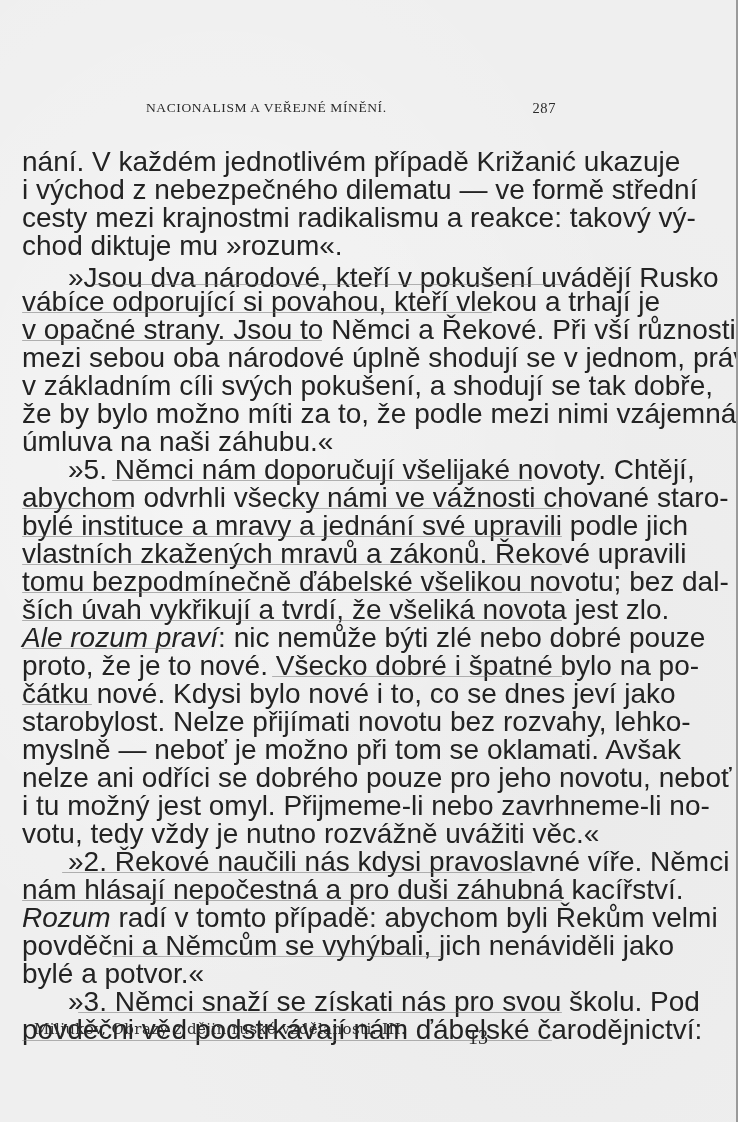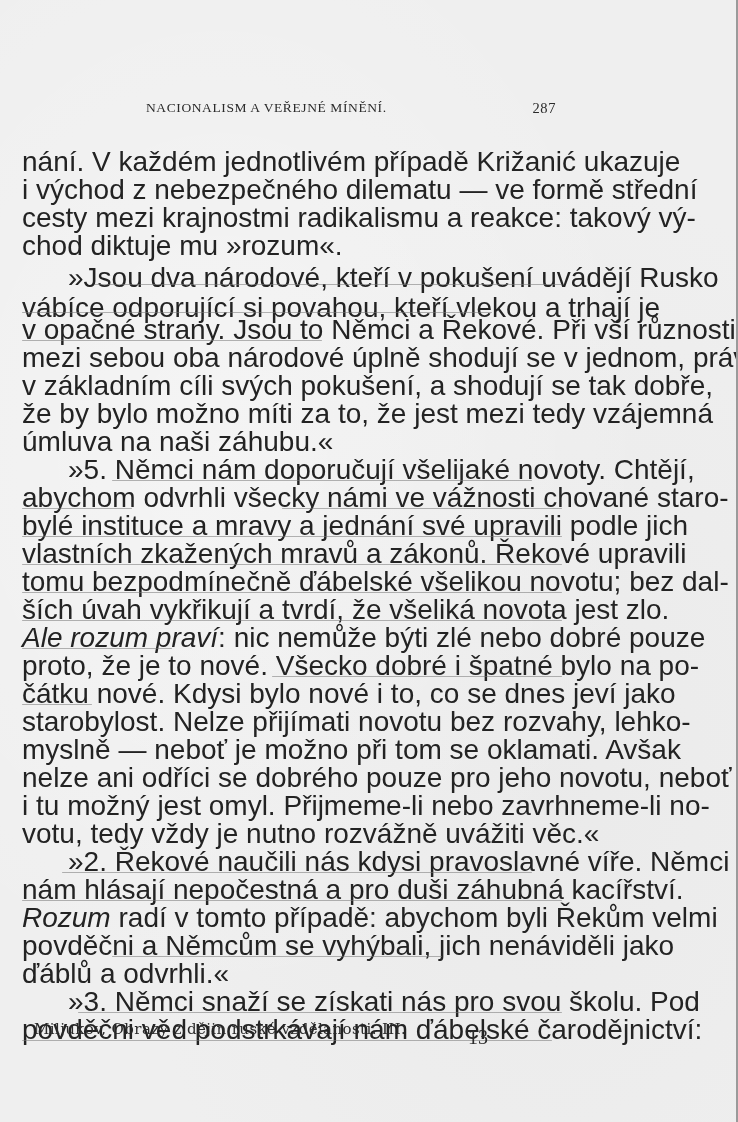--- a/index.html
+++ b/index.html
@@ -121,25 +121,25 @@
     <span class="page-no">287</span>
   </div>
 
   <div class="body-text">
     <div class="line" style="top:0px">nání. V každém jednotlivém případě Križanić ukazuje</div>
     <div class="line" style="top:28px">i východ z nebezpečného dilematu — ve formě střední</div>
     <div class="line" style="top:56px">cesty mezi krajnostmi radikalismu a reakce: takový vý-</div>
     <div class="line last" style="top:84px">chod diktuje mu »rozum«.</div>
 
     <div class="line indent" style="top:116px">»Jsou dva národové, kteří v pokušení uvádějí Rusko</div>
-    <div class="line" style="top:146px">vábíce odporující si povahou, kteří vlekou a trhají je</div>
+    <div class="line" style="top:140px">vábíce odporující si povahou, kteří vlekou a trhají je</div>
     <div class="line" style="top:168px">v opačné strany. Jsou to Němci a Řekové. Při vší různosti</div>
     <div class="line" style="top:196px">mezi sebou oba národové úplně shodují se v jednom, právě</div>
     <div class="line" style="top:224px">v základním cíli svých pokušení, a shodují se tak dobře,</div>
-    <div class="line" style="top:252px">že by bylo možno míti za to, že jest mezi tedy vzájemná</div>
+    <div class="line" style="top:252px">že by bylo možno míti za to, že podle mezi nimi vzájemná</div>
     <div class="line last" style="top:280px">úmluva na naši záhubu.«</div>
 
     <div class="line indent" style="top:308px">»5. Němci nám doporučují všelijaké novoty. Chtějí,</div>
     <div class="line" style="top:336px">abychom odvrhli všecky námi ve vážnosti chované staro-</div>
     <div class="line" style="top:364px">bylé instituce a mravy a jednání své upravili podle jich</div>
     <div class="line" style="top:392px">vlastních zkažených mravů a zákonů. Řekové upravili</div>
     <div class="line" style="top:420px">tomu bezpodmínečně ďábelské všelikou novotu; bez dal-</div>
     <div class="line" style="top:448px">ších úvah vykřikují a tvrdí, že všeliká novota jest zlo.</div>
     <div class="line" style="top:476px; text-align:right; text-align-last:left;"><i>Ale rozum praví</i><span>: nic nemůže býti zlé nebo dobré pouze</span></div>
     <div class="line" style="top:504px">proto, že je to nové. Všecko dobré i špatné bylo na po-</div>
@@ -147,21 +147,21 @@
     <div class="line" style="top:560px">starobylost. Nelze přijímati novotu bez rozvahy, lehko-</div>
     <div class="line" style="top:588px">myslně — neboť je možno při tom se oklamati. Avšak</div>
     <div class="line" style="top:616px">nelze ani odříci se dobrého pouze pro jeho novotu, neboť</div>
     <div class="line" style="top:644px">i tu možný jest omyl. Přijmeme-li nebo zavrhneme-li no-</div>
     <div class="line last" style="top:672px">votu, tedy vždy je nutno rozvážně uvážiti věc.«</div>
 
     <div class="line indent" style="top:700px">»2. Řekové naučili nás kdysi pravoslavné víře. Němci</div>
     <div class="line" style="top:728px">nám hlásají nepočestná a pro duši záhubná kacířství.</div>
     <div class="line" style="top:756px; text-align:right; text-align-last:left;"><i>Rozum</i><span> radí v tomto případě: abychom byli Řekům velmi</span></div>
     <div class="line" style="top:784px">povděčni a Němcům se vyhýbali, jich nenáviděli jako</div>
-    <div class="line last" style="top:812px">ďáblů a odvrhli.«</div>
+    <div class="line last" style="top:812px">bylé a potvor.«</div>
 
     <div class="line indent" style="top:840px">»3. Němci snaží se získati nás pro svou školu. Pod</div>
     <div class="line" style="top:868px">povděčni věd podstrkávají nám ďábelské čarodějnictví:</div>
 
     <div class="pencil" style="left:72px; top:136px; width:468px;"></div>
     <div class="pencil" style="left:0px; top:164px; width:470px;"></div>
     <div class="pencil" style="left:0px; top:192px; width:300px;"></div>
     <div class="pencil" style="left:90px; top:332px; width:420px;"></div>
     <div class="pencil" style="left:0px; top:360px; width:110px;"></div>
     <div class="pencil" style="left:260px; top:360px; width:280px;"></div>

